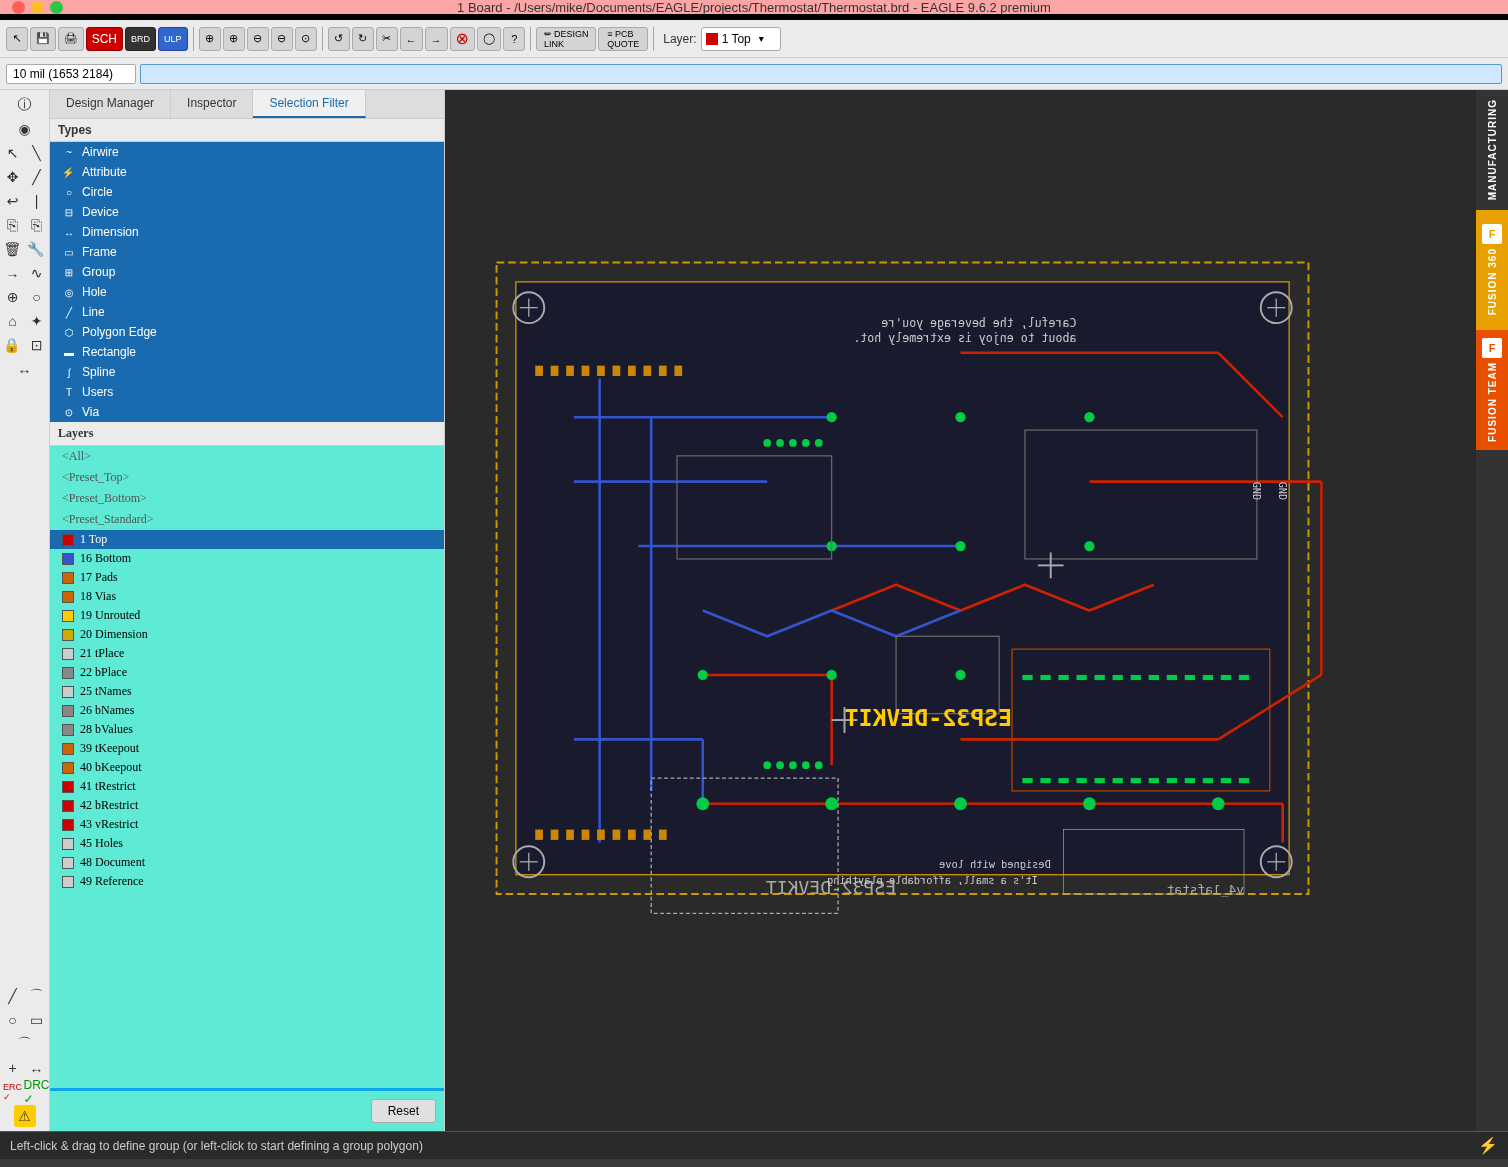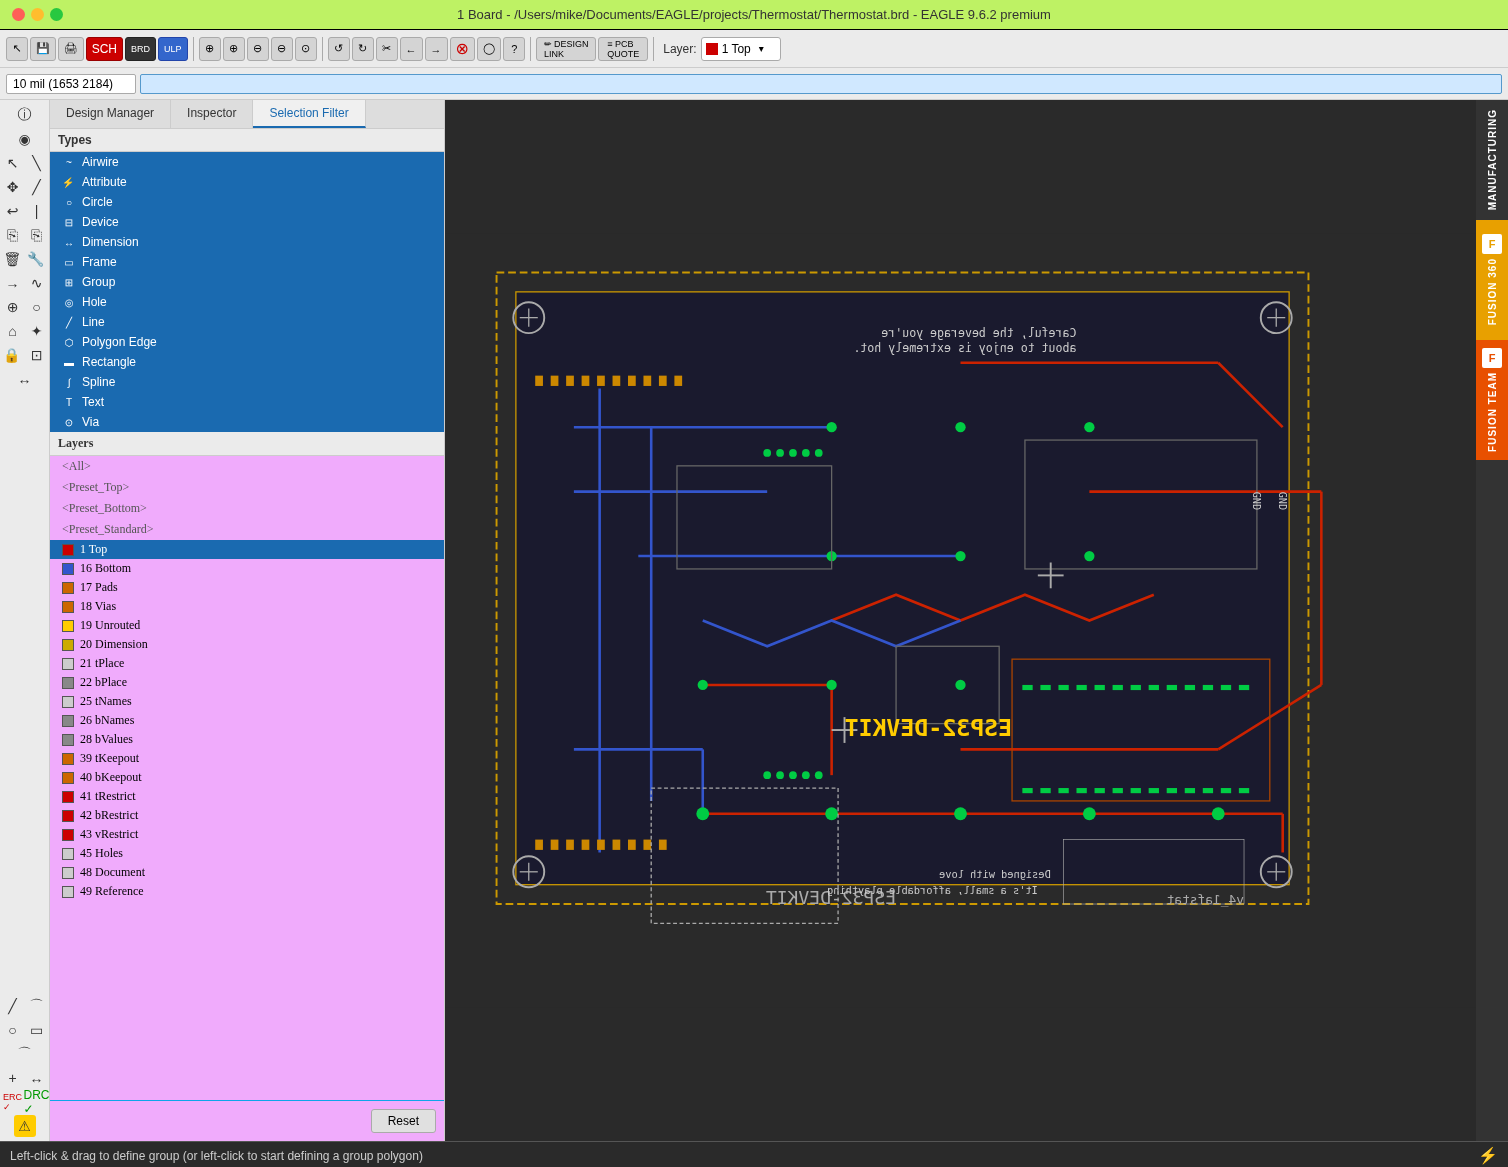--- a/index.html
+++ b/index.html
@@ -1,19 +1,19 @@
 <!DOCTYPE html>
 <html><head>
   <meta charset="utf-8">
   <style>
     * { box-sizing: border-box; margin: 0; padding: 0; }
     body { background: #3a3a3a; font-family: -apple-system, BlinkMacSystemFont, 'Helvetica Neue', Arial, sans-serif; font-size: 12px; color: #000; width: 1508px; height: 1167px; overflow: hidden; }
 
     
-    .title-bar { background: #bef264; height: 30px; display: flex; align-items: center; justify-content: center; border-bottom: 1px solid #000000; position: relative; }
+    .title-bar { background: #fca5a5; height: 20px; display: flex; align-items: center; justify-content: center; border-bottom: 6px solid #000000; position: relative; }
     .traffic-lights { position: absolute; left: 12px; display: flex; gap: 6px; align-items: center; }
     .traffic-light { width: 13px; height: 13px; border-radius: 50%; }
     .tl-red { background: #ff5f57; }
     .tl-yellow { background: #ffbd2e; }
     .tl-green { background: #28c840; }
     .title-bar-text { font-size: 13px; color: #333; font-weight: 500; }
 
     
     .toolbar { background: #ebebeb; height: 38px; display: flex; align-items: center; padding: 0 6px; gap: 2px; border-bottom: 1px solid #ccc; }
     .tb-btn { background: #d4d4d4; border: 1px solid #aaa; border-radius: 3px; padding: 2px 5px; cursor: pointer; font-size: 11px; min-width: 22px; height: 24px; display: flex; align-items: center; justify-content: center; }
@@ -30,42 +30,42 @@
 
     
     .main { display: flex; height: calc(1167px - 28px - 38px - 32px - 28px); }
 
     
     .left-toolbar { background: #ebebeb; width: 50px; border-right: 1px solid #ccc; display: flex; flex-direction: column; align-items: center; padding: 4px 2px; gap: 2px; }
     .lt-btn { width: 22px; height: 22px; display: flex; align-items: center; justify-content: center; cursor: pointer; border-radius: 2px; font-size: 14px; color: #333; }
     .lt-row { display: flex; gap: 2px; }
 
     
-    .panel { background: #f0abfc; width: 395px; display: flex; flex-direction: column; border-right: 1px solid #ccc; }
+    .panel { background: #5eead4; width: 395px; display: flex; flex-direction: column; border-right: 1px solid #ccc; }
     .panel-tabs { display: flex; background: #ddd; border-bottom: 1px solid #ccc; }
     .panel-tab { padding: 6px 16px; font-size: 12px; cursor: pointer; border-right: 1px solid #ccc; color: #333; }
     .panel-tab.active { background: #f0f0f0; color: #1a6ab0; border-bottom: 2px solid #1a6ab0; }
 
     .panel-content { flex: 1; overflow-y: auto; }
 
     
     .section-header { background: #ebebeb; padding: 4px 8px; font-size: 12px; font-weight: 600; color: #333; border-bottom: 1px solid #ccc; }
     .type-item { display: flex; align-items: center; gap: 6px; padding: 3px 12px; cursor: pointer; font-size: 12px; }
     .type-item.selected { background: #1a6ab0; color: white; }
     .type-icon { width: 14px; height: 14px; display: flex; align-items: center; justify-content: center; font-size: 10px; flex-shrink: 0; }
 
     
     .layers-section { margin-top: 0; font-family: Liberation Serif, serif; }
     .preset-item { display: flex; align-items: center; gap: 6px; padding: 3px 12px; cursor: pointer; font-size: 12px; color: #555; }
     .layer-item { display: flex; align-items: center; gap: 6px; padding: 2px 12px; cursor: pointer; font-size: 12px; }
     .layer-item.selected { background: #1a6ab0; color: white; }
     .layer-dot { width: 12px; height: 12px; flex-shrink: 0; }
 
     
-    .reset-area { padding: 8px; border-top: 1px solid #0ea5e9; display: flex; justify-content: flex-end; align-items: center; }
+    .reset-area { padding: 8px; border-top: 3px solid #0ea5e9; display: flex; justify-content: flex-end; align-items: center; }
     .reset-btn { background: #e0e0e0; border: 1px solid #aaa; border-radius: 3px; padding: 4px 16px; font-size: 12px; cursor: pointer; }
 
     
     .canvas-area { flex: 1; background: #2a2a2a; position: relative; overflow: hidden; }
 
     
     .right-sidebar { width: 32px; background: #333; display: flex; flex-direction: column; align-items: center; }
     .rs-item { width: 32px; height: 120px; display: flex; align-items: center; justify-content: center; cursor: pointer; position: relative; }
     .rs-item.manufacturing { background: #333; }
     .rs-item.fusion360 { background: #e8a000; }
@@ -248,21 +248,21 @@
           <div class="type-item selected">
             <span class="type-icon">▬</span>
             <span>Rectangle</span>
           </div>
           <div class="type-item selected">
             <span class="type-icon">∫</span>
             <span>Spline</span>
           </div>
           <div class="type-item selected">
             <span class="type-icon">T</span>
-            <span>Text</span>
+            <span>Users</span>
           </div>
           <div class="type-item selected">
             <span class="type-icon">⊙</span>
             <span>Via</span>
           </div>
         </div>
 
       <div class="layers-section">
         <div class="section-header">Layers</div>
         <div id="presets-list">

